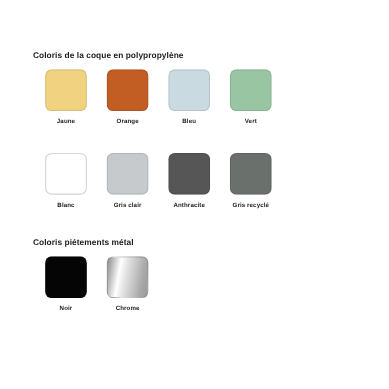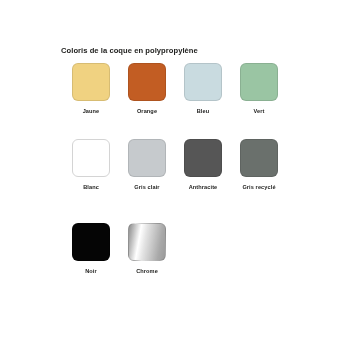--- a/index.html
+++ b/index.html
@@ -19,21 +19,20 @@
     left: 0;
     top: 0;
     width: 354px;
     height: 354px;
     background: #ffffff;
   }
   .section {
     position: absolute;
     left: 0;
     width: 280px;
-    padding-left: 31px;
   }
   .section-title {
     font-size: 7.6px;
     font-weight: bold;
     color: #1d1d1b;
     letter-spacing: 0.05px;
     margin: 0 0 0 30px;
     line-height: 10px;
     white-space: nowrap;
   }
@@ -117,20 +116,21 @@
         <span class="swatch-label">Anthracite</span>
       </div>
       <div class="swatch-cell" style="left:209px;">
         <span class="swatch-chip hairline" style="background: rgb(106, 112, 108);"></span>
         <span class="swatch-label">Gris recyclé</span>
       </div>
     </div>
   </div>
 
   <div class="section" id="section-legs">
+    <div class="section-title">Coloris piétements métal</div>
 
     <div class="swatch-row">
       <div class="swatch-cell" style="left:41px;">
         <span class="swatch-chip hairline" style="background: rgb(5, 5, 5);"></span>
         <span class="swatch-label">Noir</span>
       </div>
       <div class="swatch-cell" style="left:97px;">
         <span class="swatch-chip hairline" style="background-image: linear-gradient(100deg, rgb(141, 141, 141) 0%, rgb(185, 185, 185) 12%, rgb(255, 255, 255) 30%, rgb(227, 227, 227) 45%, rgb(201, 201, 201) 62%, rgb(169, 169, 169) 82%, rgb(154, 154, 154) 100%);"></span>
         <span class="swatch-label">Chrome</span>
       </div>

